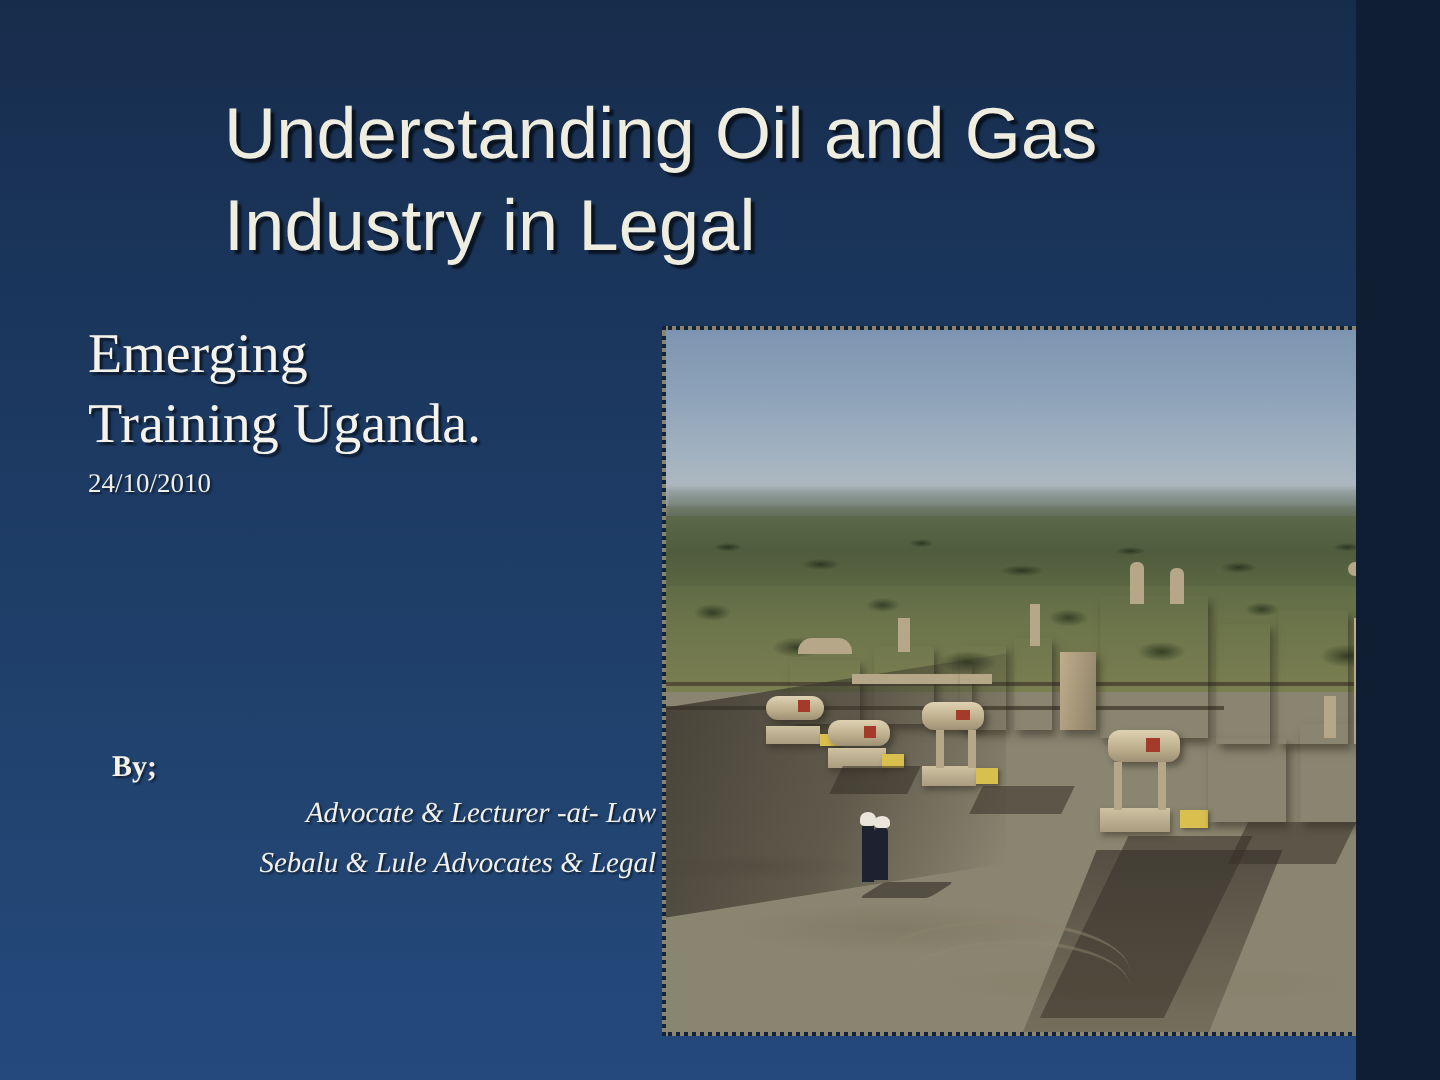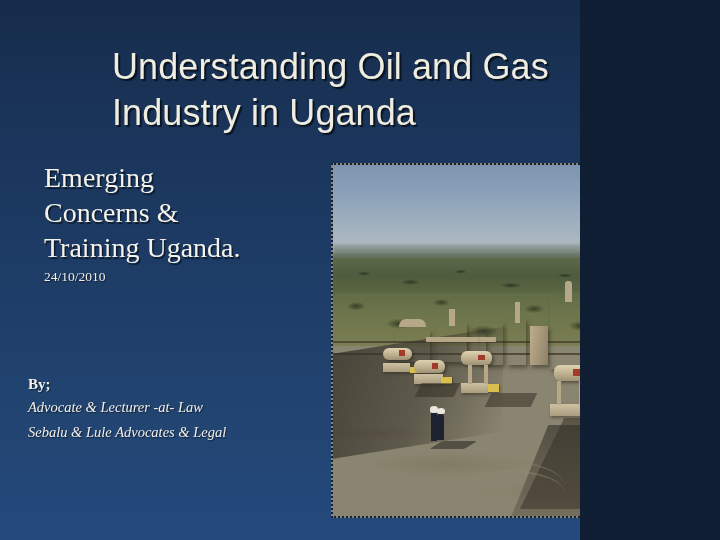--- a/index.html
+++ b/index.html
@@ -5,21 +5,21 @@
   * { margin:0; padding:0; box-sizing:border-box; }
 
   html, body {
     width:720px; height:540px;
     overflow:hidden;
     background:#0f1e33;
   }
 
   #slide {
     position:relative;
-    width:580px; height:540px;
+    width:678px; height:540px;
     background:linear-gradient(180deg,
         #162c4b 0%,
         #1a3459 22%,
         #1d3c66 50%,
         #21436f 72%,
         #24497c 100%);
     font-family:"Liberation Sans", sans-serif;
     overflow:hidden;
   }
 
@@ -59,21 +59,21 @@
     font-size:13.5px;
     line-height:18px;
     color:#f0eee6;
     margin-top:3px;
     text-shadow:1px 1px 1px rgba(0,0,0,0.5);
   }
 
   
   #byline-block {
     position:absolute;
-    left:28px; top:374px;
+    left:56px; top:374px;
     width:272px;
   }
   #byline-by {
     font-family:"Liberation Serif", serif;
     font-weight:bold;
     font-size:15px;
     line-height:20px;
     color:#f4f2ea;
     text-shadow:1px 1px 1px rgba(0,0,0,0.5);
   }
@@ -88,20 +88,21 @@
     text-shadow:1px 1px 1px rgba(0,0,0,0.5);
   }
   .byline-role {
     font-family:"Liberation Serif", serif;
     font-style:italic;
     font-size:14.5px;
     line-height:19px;
     color:#f1efe7;
     margin-top:4px;
     text-shadow:1px 1px 1px rgba(0,0,0,0.5);
+    text-align:right;
   }
 
   
   #photo-frame {
     position:absolute;
     left:331px; top:163px;
     width:389px; height:355px;
     border-left:2px dotted #11223a;
     border-top:2px dotted #11223a;
     border-bottom:2px dotted #11223a;
@@ -251,26 +252,25 @@
     background:#a33a2a;
   }
 </style>
 </head>
 <body>
 
 <div id="slide">
 
   <div id="title-block">
     <div class="title-line">Understanding Oil and Gas</div>
-    <div class="title-line">Industry in Uganda</div>
+    <div class="title-line">Industry in Legal</div>
   </div>
 
   <div id="subtitle-block">
     <div class="subtitle-line">Emerging</div>
-    <div class="subtitle-line">Concerns &amp;</div>
     <div class="subtitle-line">Training Uganda.</div>
     <div id="date-text">24/10/2010</div>
   </div>
 
   <div id="byline-block">
     <div id="byline-by">By;</div>
     <div class="byline-role">Advocate &amp; Lecturer -at- Law</div>
     <div class="byline-role" style="margin-top:6px;">Sebalu &amp; Lule Advocates &amp; Legal</div>
   </div>
 

